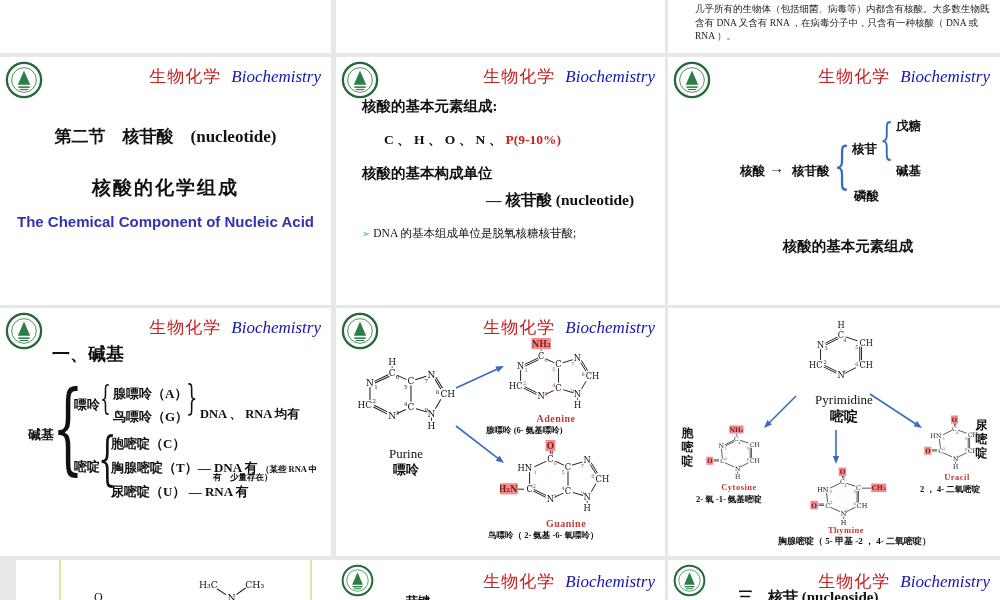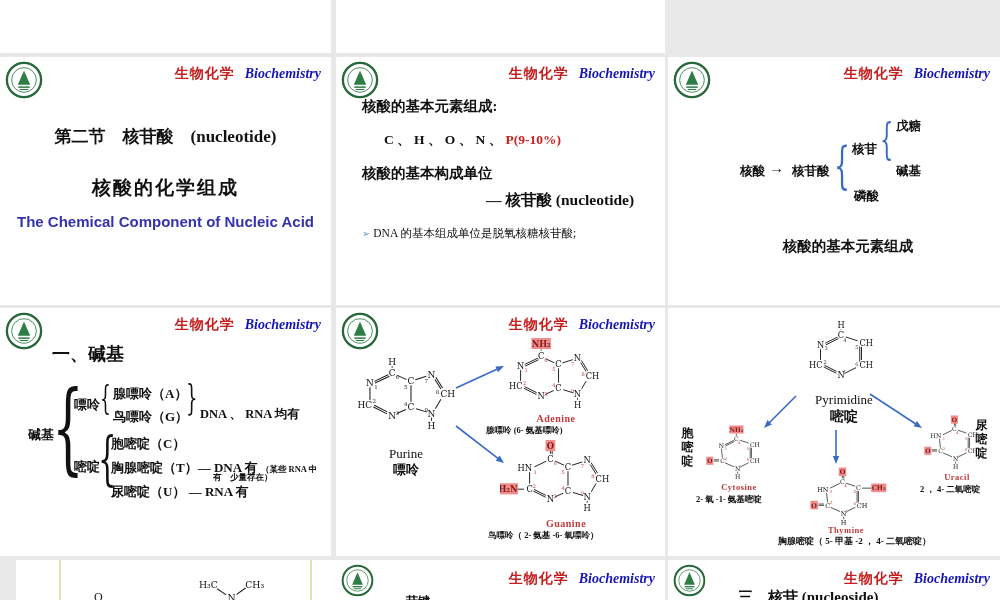--- a/index.html
+++ b/index.html
@@ -1,20 +1,20 @@
 <!DOCTYPE html>
 <html><head>
 <meta charset="utf-8">
 <style>
   html,body{margin:0;padding:0;background:#e8e8e8;}
   #canvas{position:relative;width:1000px;height:600px;background:#e8e8e8;overflow:hidden;
           font-family:"Liberation Serif","DejaVu Serif",serif;color:#111;}
   .slide{position:absolute;background:#ffffff;overflow:hidden;}
   .abs{position:absolute;white-space:nowrap;}
-  .hdr{position:absolute;top:8px;right:10px;font-weight:bold;font-size:14px;white-space:nowrap;}
+  .hdr{position:absolute;top:8px;right:10px;font-weight:normal;font-size:17px;white-space:nowrap;}
   .hdr-cn{color:#c41e1e;margin-right:10px;letter-spacing:1px;}
   .hdr-en{color:#1515b5;font-style:italic;}
   .logo{position:absolute;top:4px;left:5px;width:38px;height:38px;}
   .logo.small{width:33px;height:33px;}
   .brace{position:absolute;font-family:"DejaVu Serif",serif;transform:scaleX(0.5);transform-origin:0 0;line-height:1;font-weight:400;}
   .blue{color:#3a6bc4;}
   .vtext{position:absolute;width:15px;font-size:12px;line-height:14px;word-break:break-all;text-align:center;font-weight:bold;}
   .struct{position:absolute;}
   .arrow{position:absolute;}
   svg text{font-family:"DejaVu Serif","Liberation Serif",serif;}
@@ -23,20 +23,23 @@
   .bullet{color:#5b9bd5;font-size:10px;}
   .ctr{text-align:center;white-space:normal;}
 </style>
 </head>
 <body>
 
 <div id="canvas">
 
   <div class="slide" style="left:0;top:0;width:331px;height:53px;"></div>
   <div class="slide" style="left:336px;top:0;width:329px;height:53px;"></div>
+  <div class="slide" style="left:668px;top:0;width:332px;height:53px;">
+    <div class="abs" style="left:27px;top:3px;width:298px;font-size:9.5px;line-height:13.5px;white-space:normal;color:#222;">几乎所有的生物体（包括细菌、病毒等）内都含有核酸。大多数生物既含有 DNA 又含有 RNA ，在病毒分子中，只含有一种核酸（ DNA 或 RNA ）。</div>
+  </div>
 
   <div class="slide" style="left:0;top:57px;width:331px;height:248px;">
     <span class="logo"><svg viewBox="0 0 40 40" width="100%" height="100%">
           <circle cx="20" cy="20" r="18" fill="#fff" stroke="#27683a" stroke-width="2.4"></circle>
           <circle cx="20" cy="20" r="13" fill="none" stroke="#2e7d46" stroke-width="0.9"></circle>
           <path d="M20 10 L26.5 25 L13.5 25 Z" fill="#2e7d46"></path>
           <path d="M14 27.5 h12" stroke="#2e7d46" stroke-width="1.6"></path>
           <path d="M15.5 30 h9" stroke="#2e7d46" stroke-width="1.2"></path>
         </svg></span>
     <div class="hdr">

